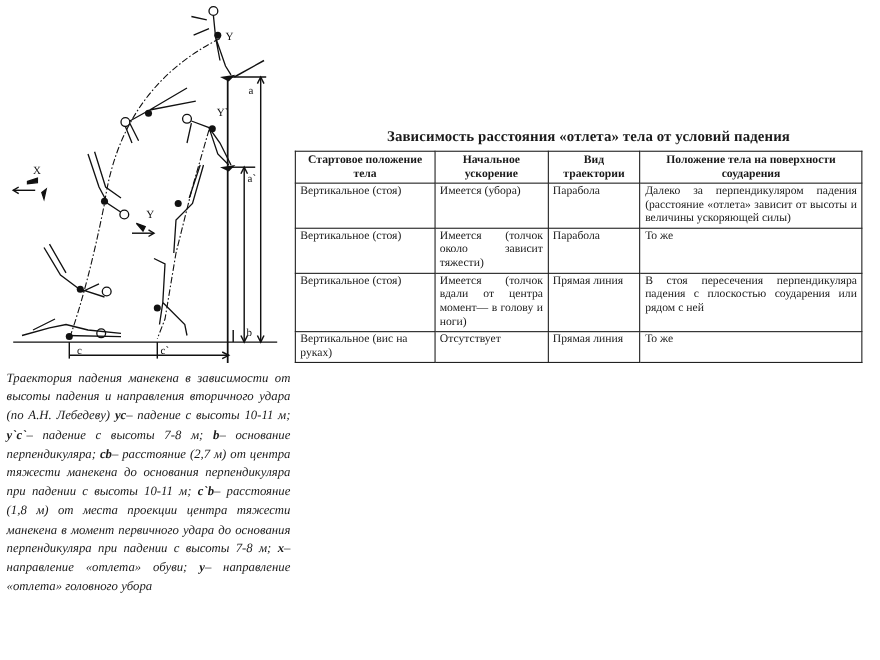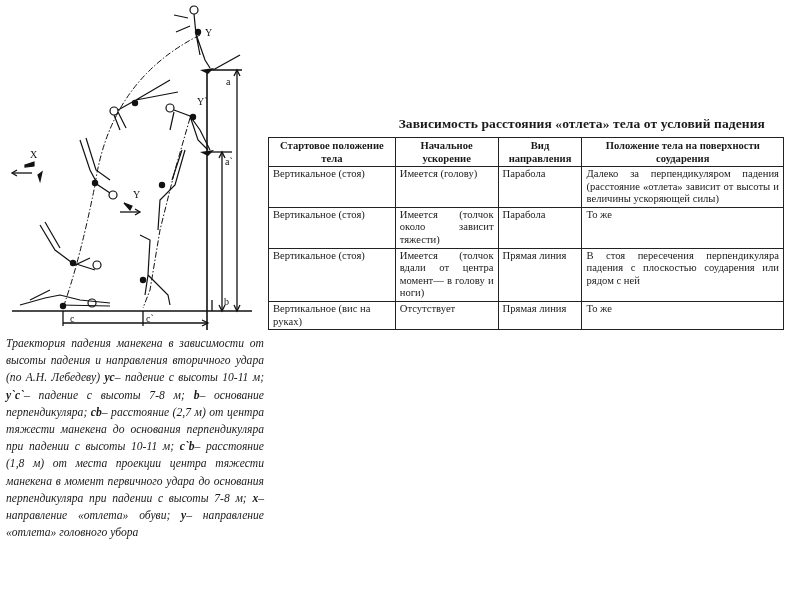--- a/index.html
+++ b/index.html
@@ -1,21 +1,21 @@
 <!DOCTYPE html>
 <html><head>
 <meta charset="utf-8">
 <style>
   html, body { margin:0; padding:0; }
   body { width:800px; height:600px; background:#ffffff; position:relative; overflow:hidden; font-family:"Liberation Serif", "DejaVu Serif", serif; color:#1a1a1a; }
   .figure { position:absolute; left:0; top:0; width:262px; height:330px; }
   .figure svg { width:262px; height:330px; display:block; }
   .caption { position:absolute; left:6px; top:335px; width:258px; font-style:italic; font-size:11.6px; line-height:17.2px; text-align:justify; }
   .caption b { font-weight:bold; }
-  .title { position:absolute; left:305px; top:116px; width:460px; text-align:right; font-weight:bold; font-size:13.5px; letter-spacing:0.1px; }
+  .title { position:absolute; left:305px; top:116px; width:460px; text-align:center; font-weight:bold; font-size:13.5px; letter-spacing:0.1px; }
   table { position:absolute; left:268px; top:137px; width:516px; border-collapse:collapse; font-size:10.6px; line-height:12.6px; }
   th, td { border:1px solid #222; vertical-align:top; padding:1px 4px 1px 4px; }
   table { border:1.5px solid #111; }
   th { font-weight:bold; text-align:center; line-height:12.5px; padding:2px 3px 1px 3px; }
   td.just { text-align:justify; }
   col.c1 { width:127px; } col.c2 { width:103px; } col.c3 { width:84px; } col.c4 { width:202px; }
 </style>
 </head>
 <body>
 
@@ -125,28 +125,28 @@
   <colgroup>
       <col class="c1">
       <col class="c2">
       <col class="c3">
       <col class="c4">
     </colgroup>
   <thead>
     <tr>
       <th>Стартовое положение тела</th>
       <th>Начальное ускорение</th>
-      <th>Вид направления</th>
+      <th>Вид траектории</th>
       <th>Положение тела на поверхности соударения</th>
     </tr>
   </thead>
   <tbody>
     <tr>
       <td>Вертикальное (стоя)</td>
-      <td>Имеется (голову)</td>
+      <td>Имеется (убора)</td>
       <td>Парабола</td>
       <td class="just">Далеко за перпендикуляром падения (расстояние «отлета» зависит от высоты и величины ускоряющей силы)</td>
     </tr>
     <tr>
       <td>Вертикальное (стоя)</td>
       <td class="just">Имеется (толчок около зависит тяжести)</td>
       <td>Парабола</td>
       <td>То же</td>
     </tr>
     <tr>

